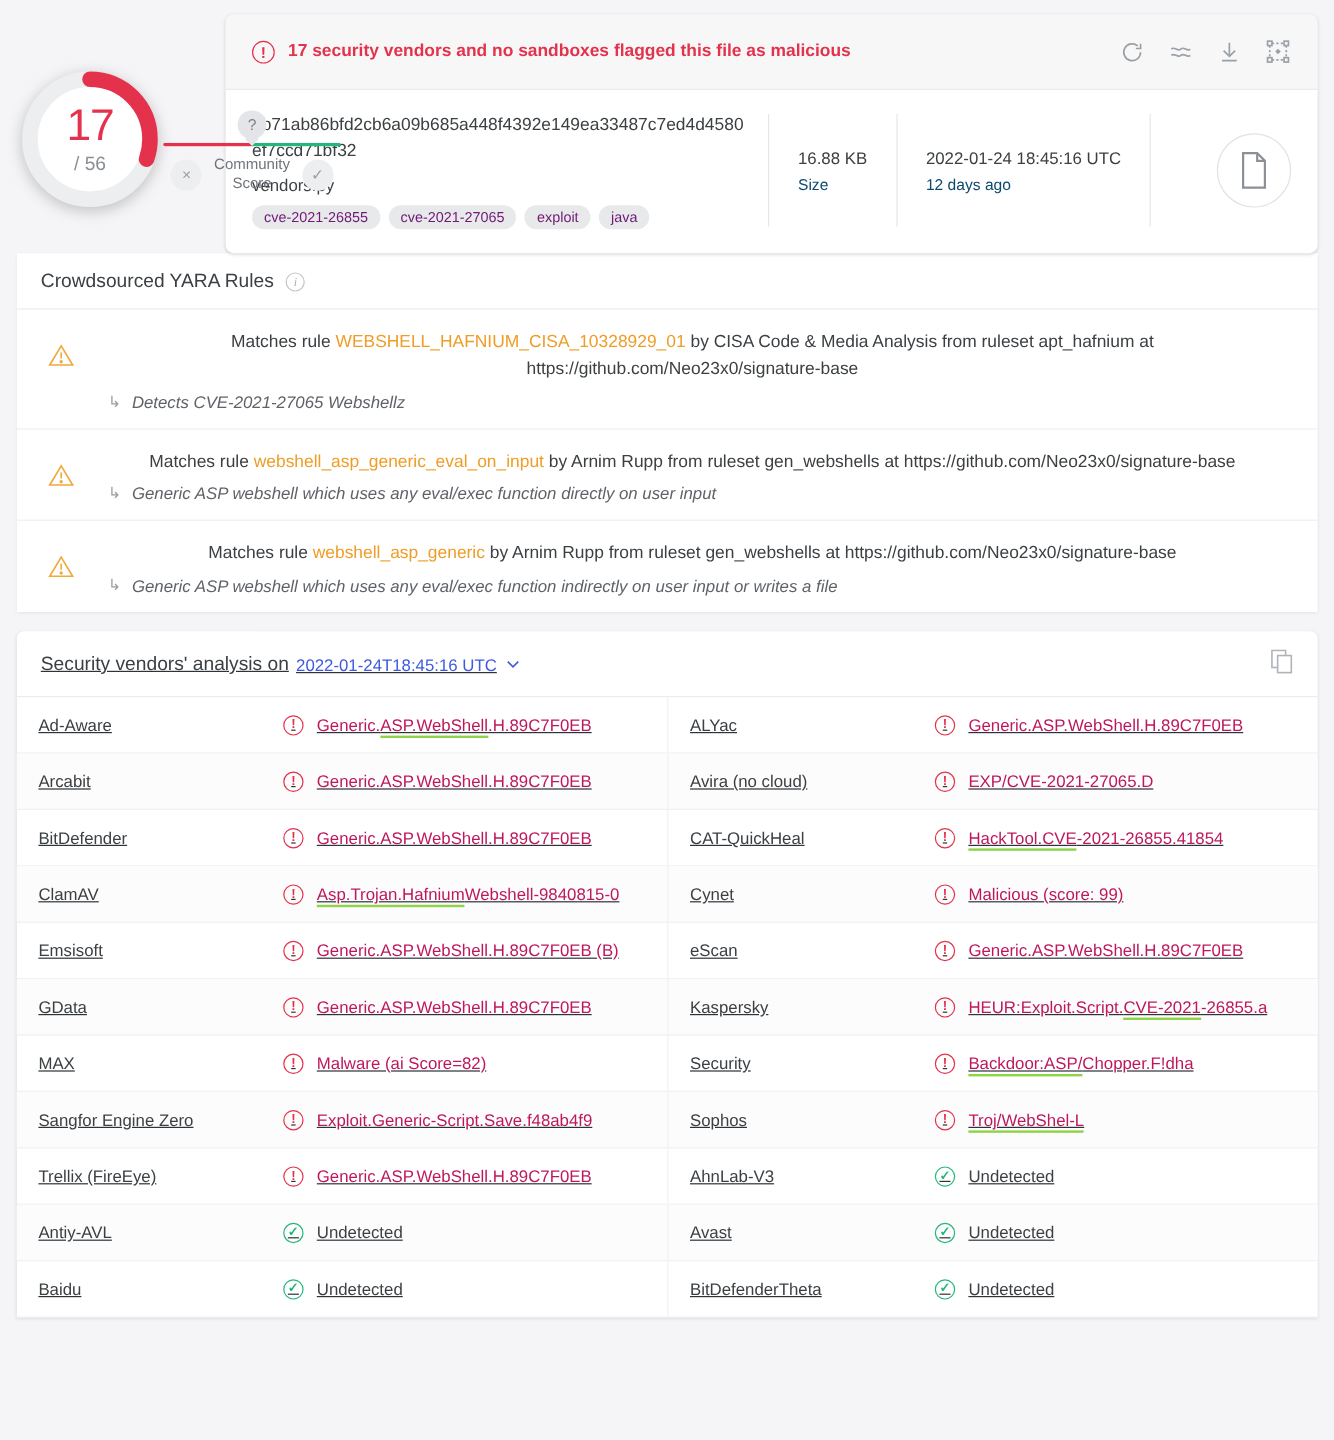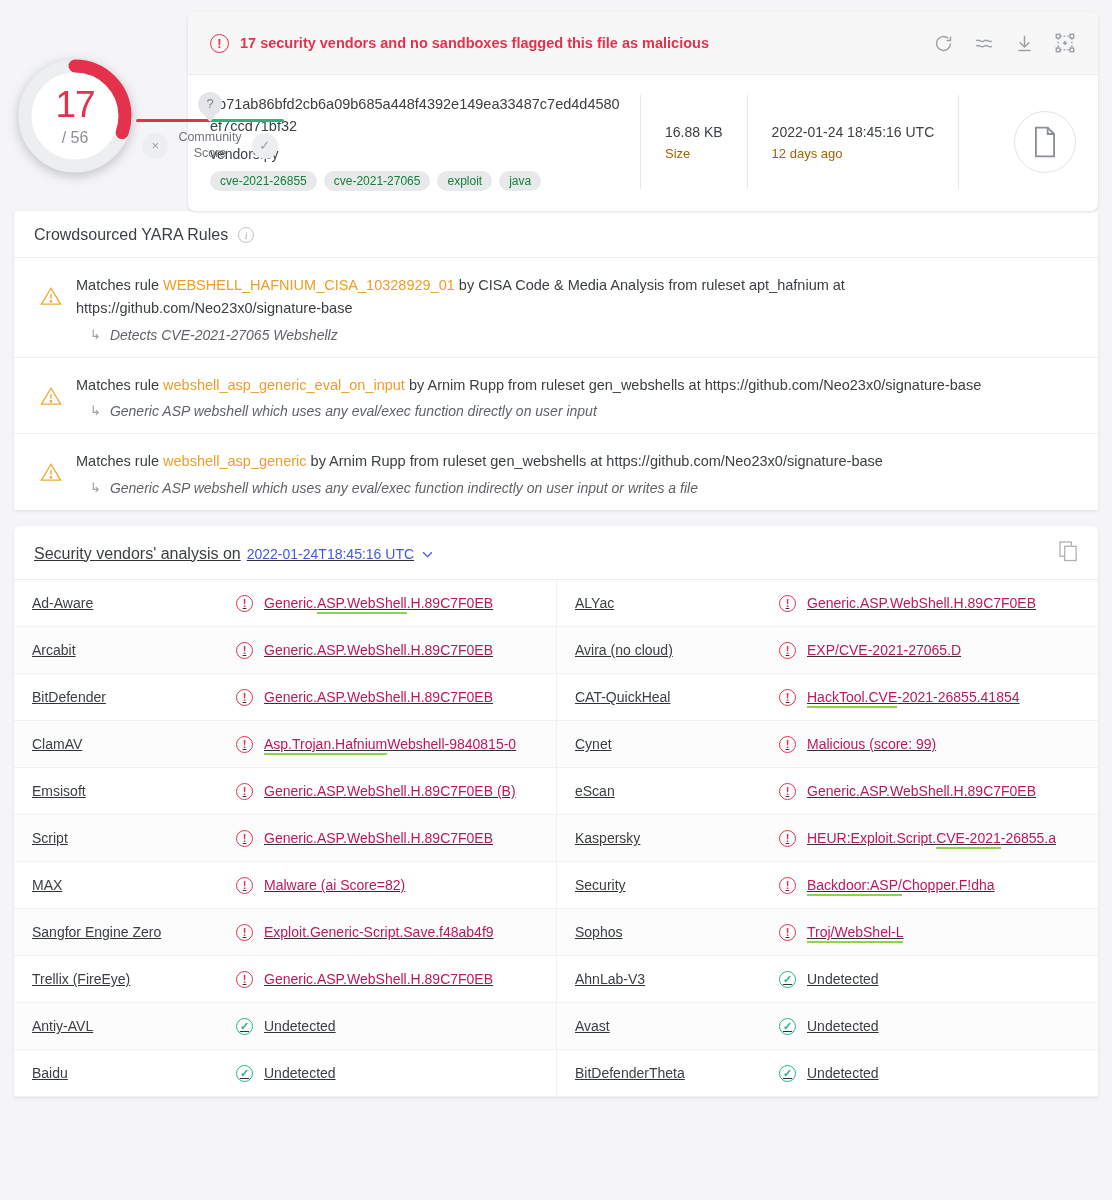--- a/index.html
+++ b/index.html
@@ -88,27 +88,27 @@
 
   .meta-row { display: flex; align-items: center; padding: 18px 22px 20px 22px; }
   .meta-main { flex: 0 0 430px; padding-right: 18px; }
   .hash {
     font-size: 14.5px; color: #3c4043; line-height: 1.52;
     word-break: break-all; max-width: 412px;
   }
   .fname { font-size: 14px; color: #3c4043; margin-top: 9px; }
   .tags { display: flex; gap: 7px; margin-top: 9px; flex-wrap: wrap; }
   .tag {
-    background: #e8e9eb; color: #15803d;
+    background: #e8e9eb; color: #701a75;
     border-radius: 11px; padding: 3px 10px; font-size: 12px;
   }
   .meta-sep { width: 1px; background: #e6e7e9; align-self: stretch; margin: 2px 0; }
   .meta-cell { padding: 0 24px; }
   .meta-v { font-size: 14px; color: #3c4043; }
-  .meta-k { font-size: 13px; color: #a16207; margin-top: 6px; }
+  .meta-k { font-size: 13px; color: #0c4a6e; margin-top: 6px; }
   .meta-filecol { margin-left: auto; padding-left: 20px; display: flex; align-items: center; }
   .file-circle {
     width: 62px; height: 62px; border-radius: 50%;
     border: 1px solid #e0e2e4;
     display: flex; align-items: center; justify-content: center;
   }
 
   
   .tabs-card {
     margin: 22px 14px 0 14px;
@@ -148,21 +148,21 @@
     border-bottom: 1px solid #ececee;
   }
   .info-dot {
     width: 16px; height: 16px; border-radius: 50%;
     border: 1px solid #c2c6ca; color: #a8adb2;
     font-size: 10px; font-style: italic;
     display: flex; align-items: center; justify-content: center;
     margin-left: 10px; font-family: "Liberation Serif", serif;
   }
 
-  .yara-item { display: flex; padding: 16px 20px 14px 26px; border-bottom: 1px solid #eeeff0; }
+  .yara-item { display: flex; padding: 16px 20px 14px 26px; border-bottom: 1px solid #eeeff0; text-align: center; }
   .yara-item:last-child { border-bottom: none; }
   .warn-icon { flex: 0 0 22px; margin-right: 14px; padding-top: 12px; }
   .yara-body { flex: 1; }
   .yara-line { font-size: 14.5px; color: #3c4043; line-height: 1.57; }
   .rule-name { color: #ef9d26; }
   .yara-desc {
     font-size: 14px; color: #5f6368; font-style: italic;
     margin-top: 7px; display: flex; align-items: flex-start; gap: 9px;
     padding-left: 14px;
   }
@@ -443,21 +443,21 @@
           </span>
         </div>
         <div class="vrow rightcol">
           <span class="vname">eScan</span>
           <span class="vres">
             <span class="ic bad">!</span>
             <span class="vtext bad"><span>Generic.ASP.WebShell.H.89C7F0EB</span><span class=""></span><span></span></span>
           </span>
         </div>
         <div class="vrow alt">
-          <span class="vname">Script</span>
+          <span class="vname">GData</span>
           <span class="vres">
             <span class="ic bad">!</span>
             <span class="vtext bad"><span>Generic.ASP.WebShell.H.89C7F0EB</span><span class=""></span><span></span></span>
           </span>
         </div>
         <div class="vrow alt rightcol">
           <span class="vname">Kaspersky</span>
           <span class="vres">
             <span class="ic bad">!</span>
             <span class="vtext bad"><span>HEUR:Exploit.Script.</span><span class="hl">CVE-2021</span><span>-26855.a</span></span>

